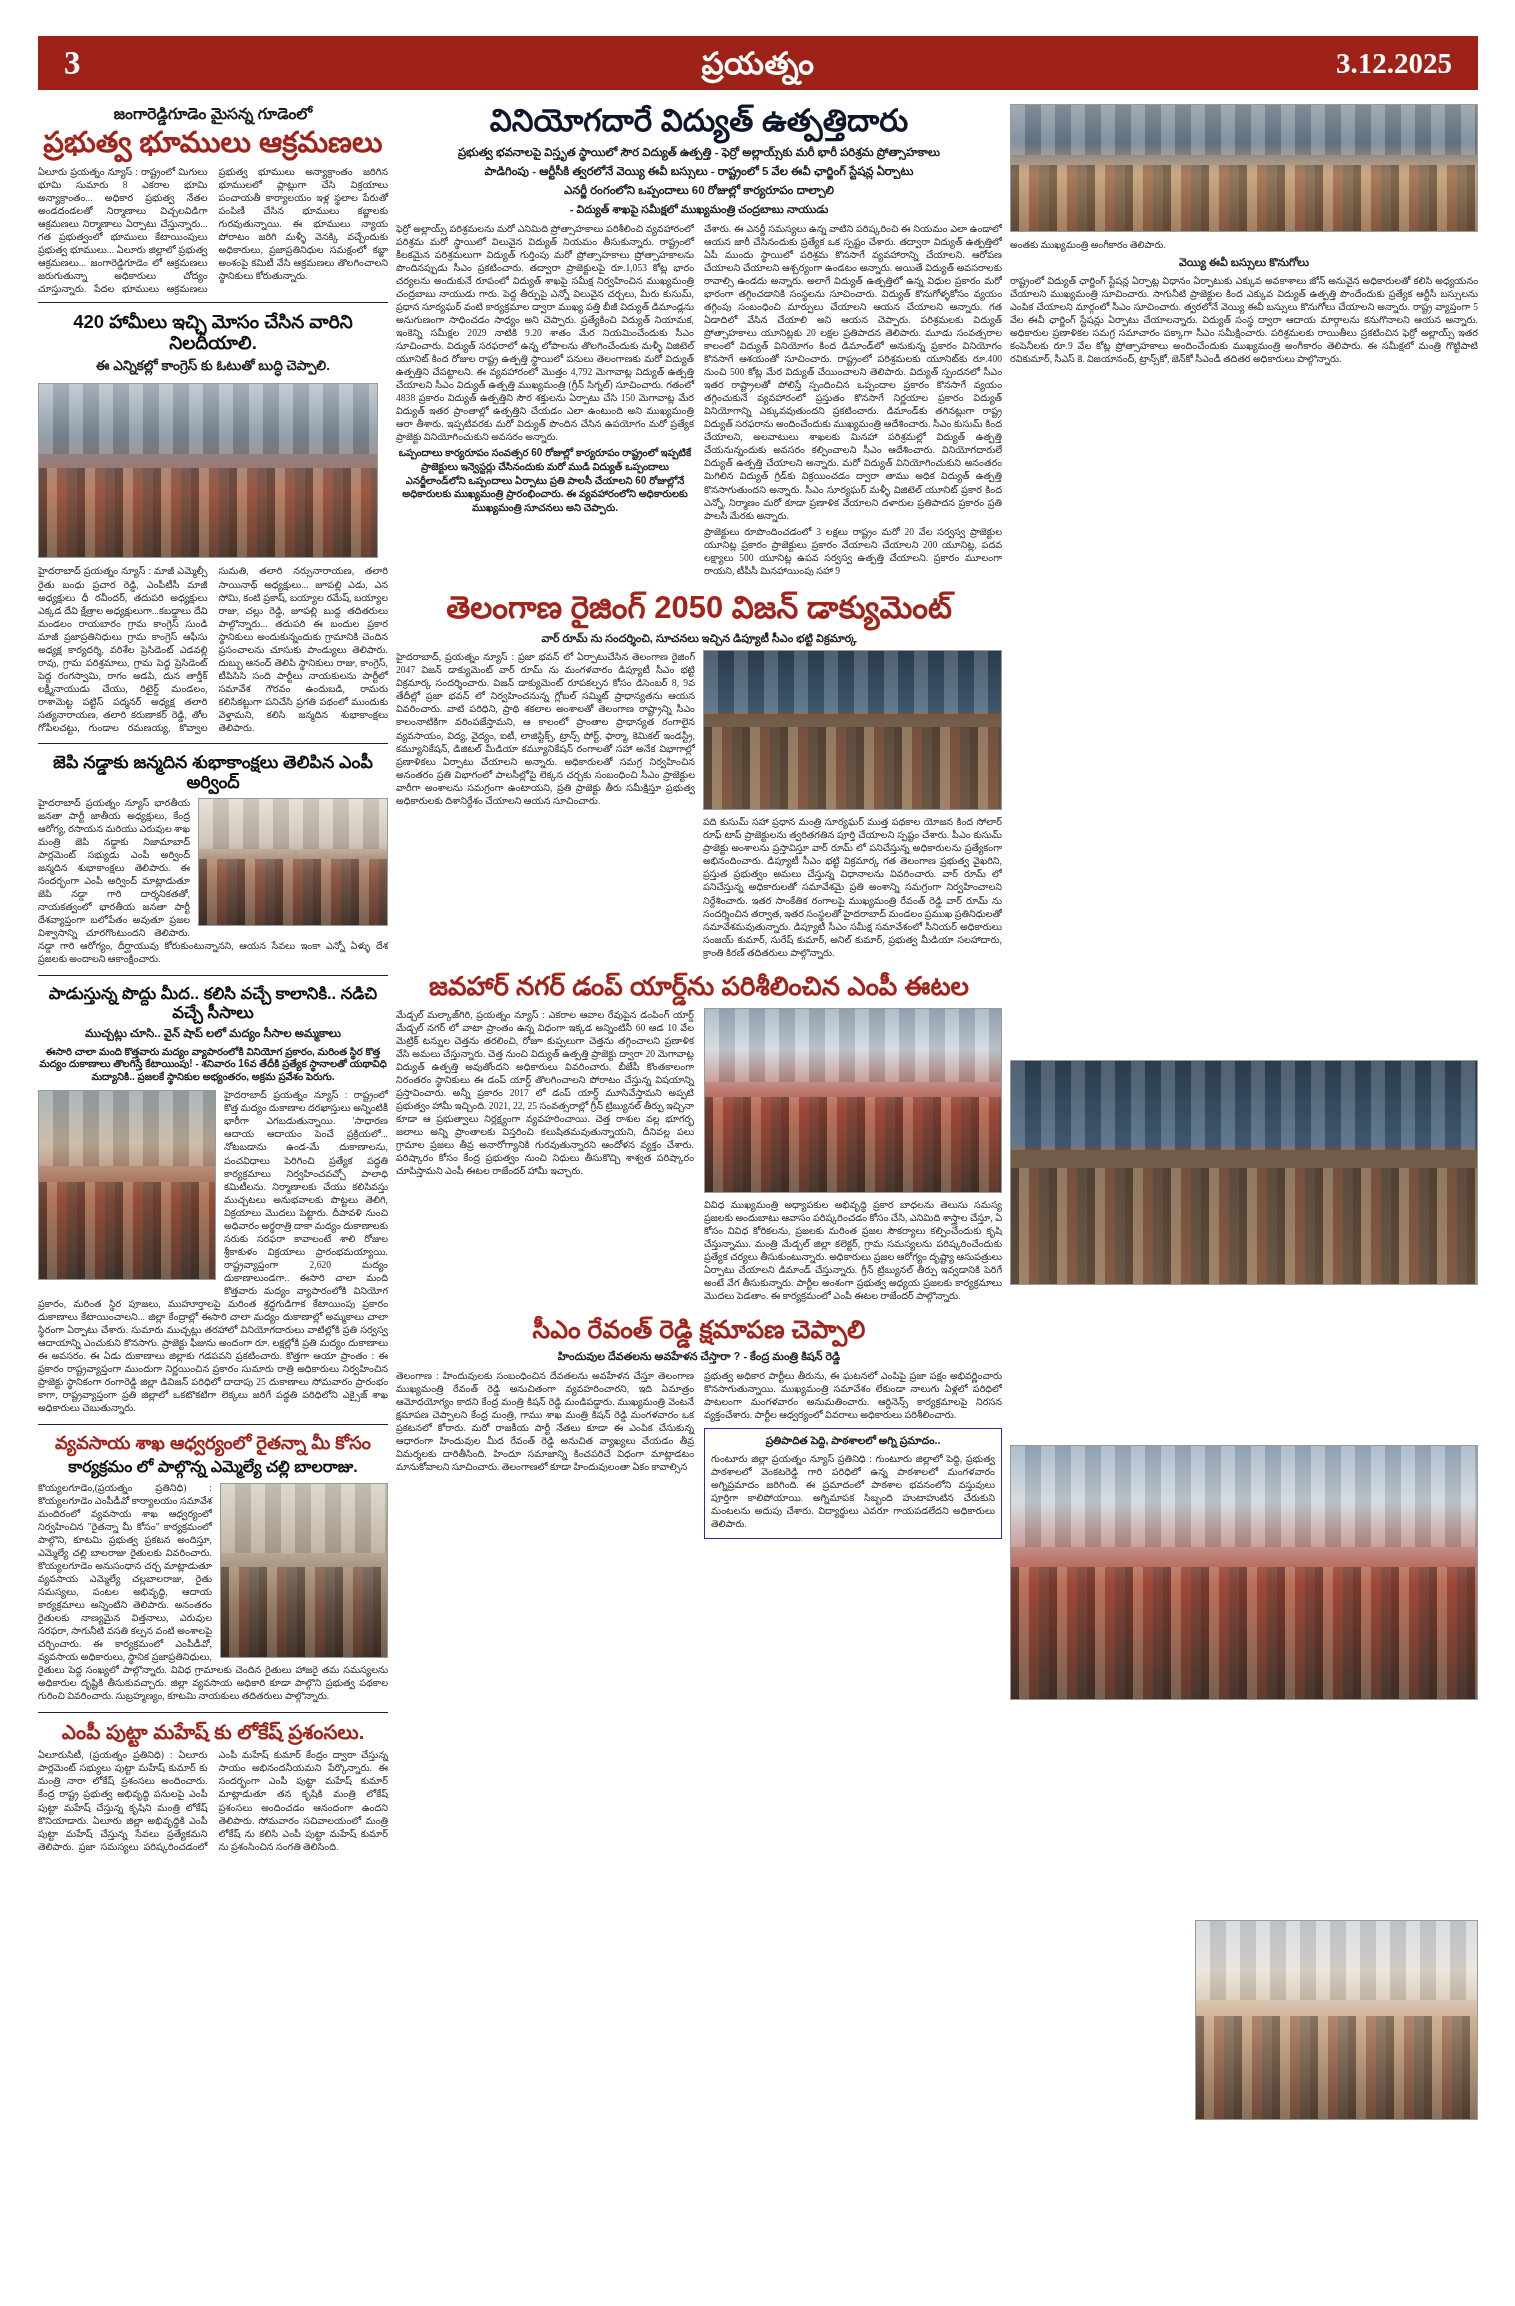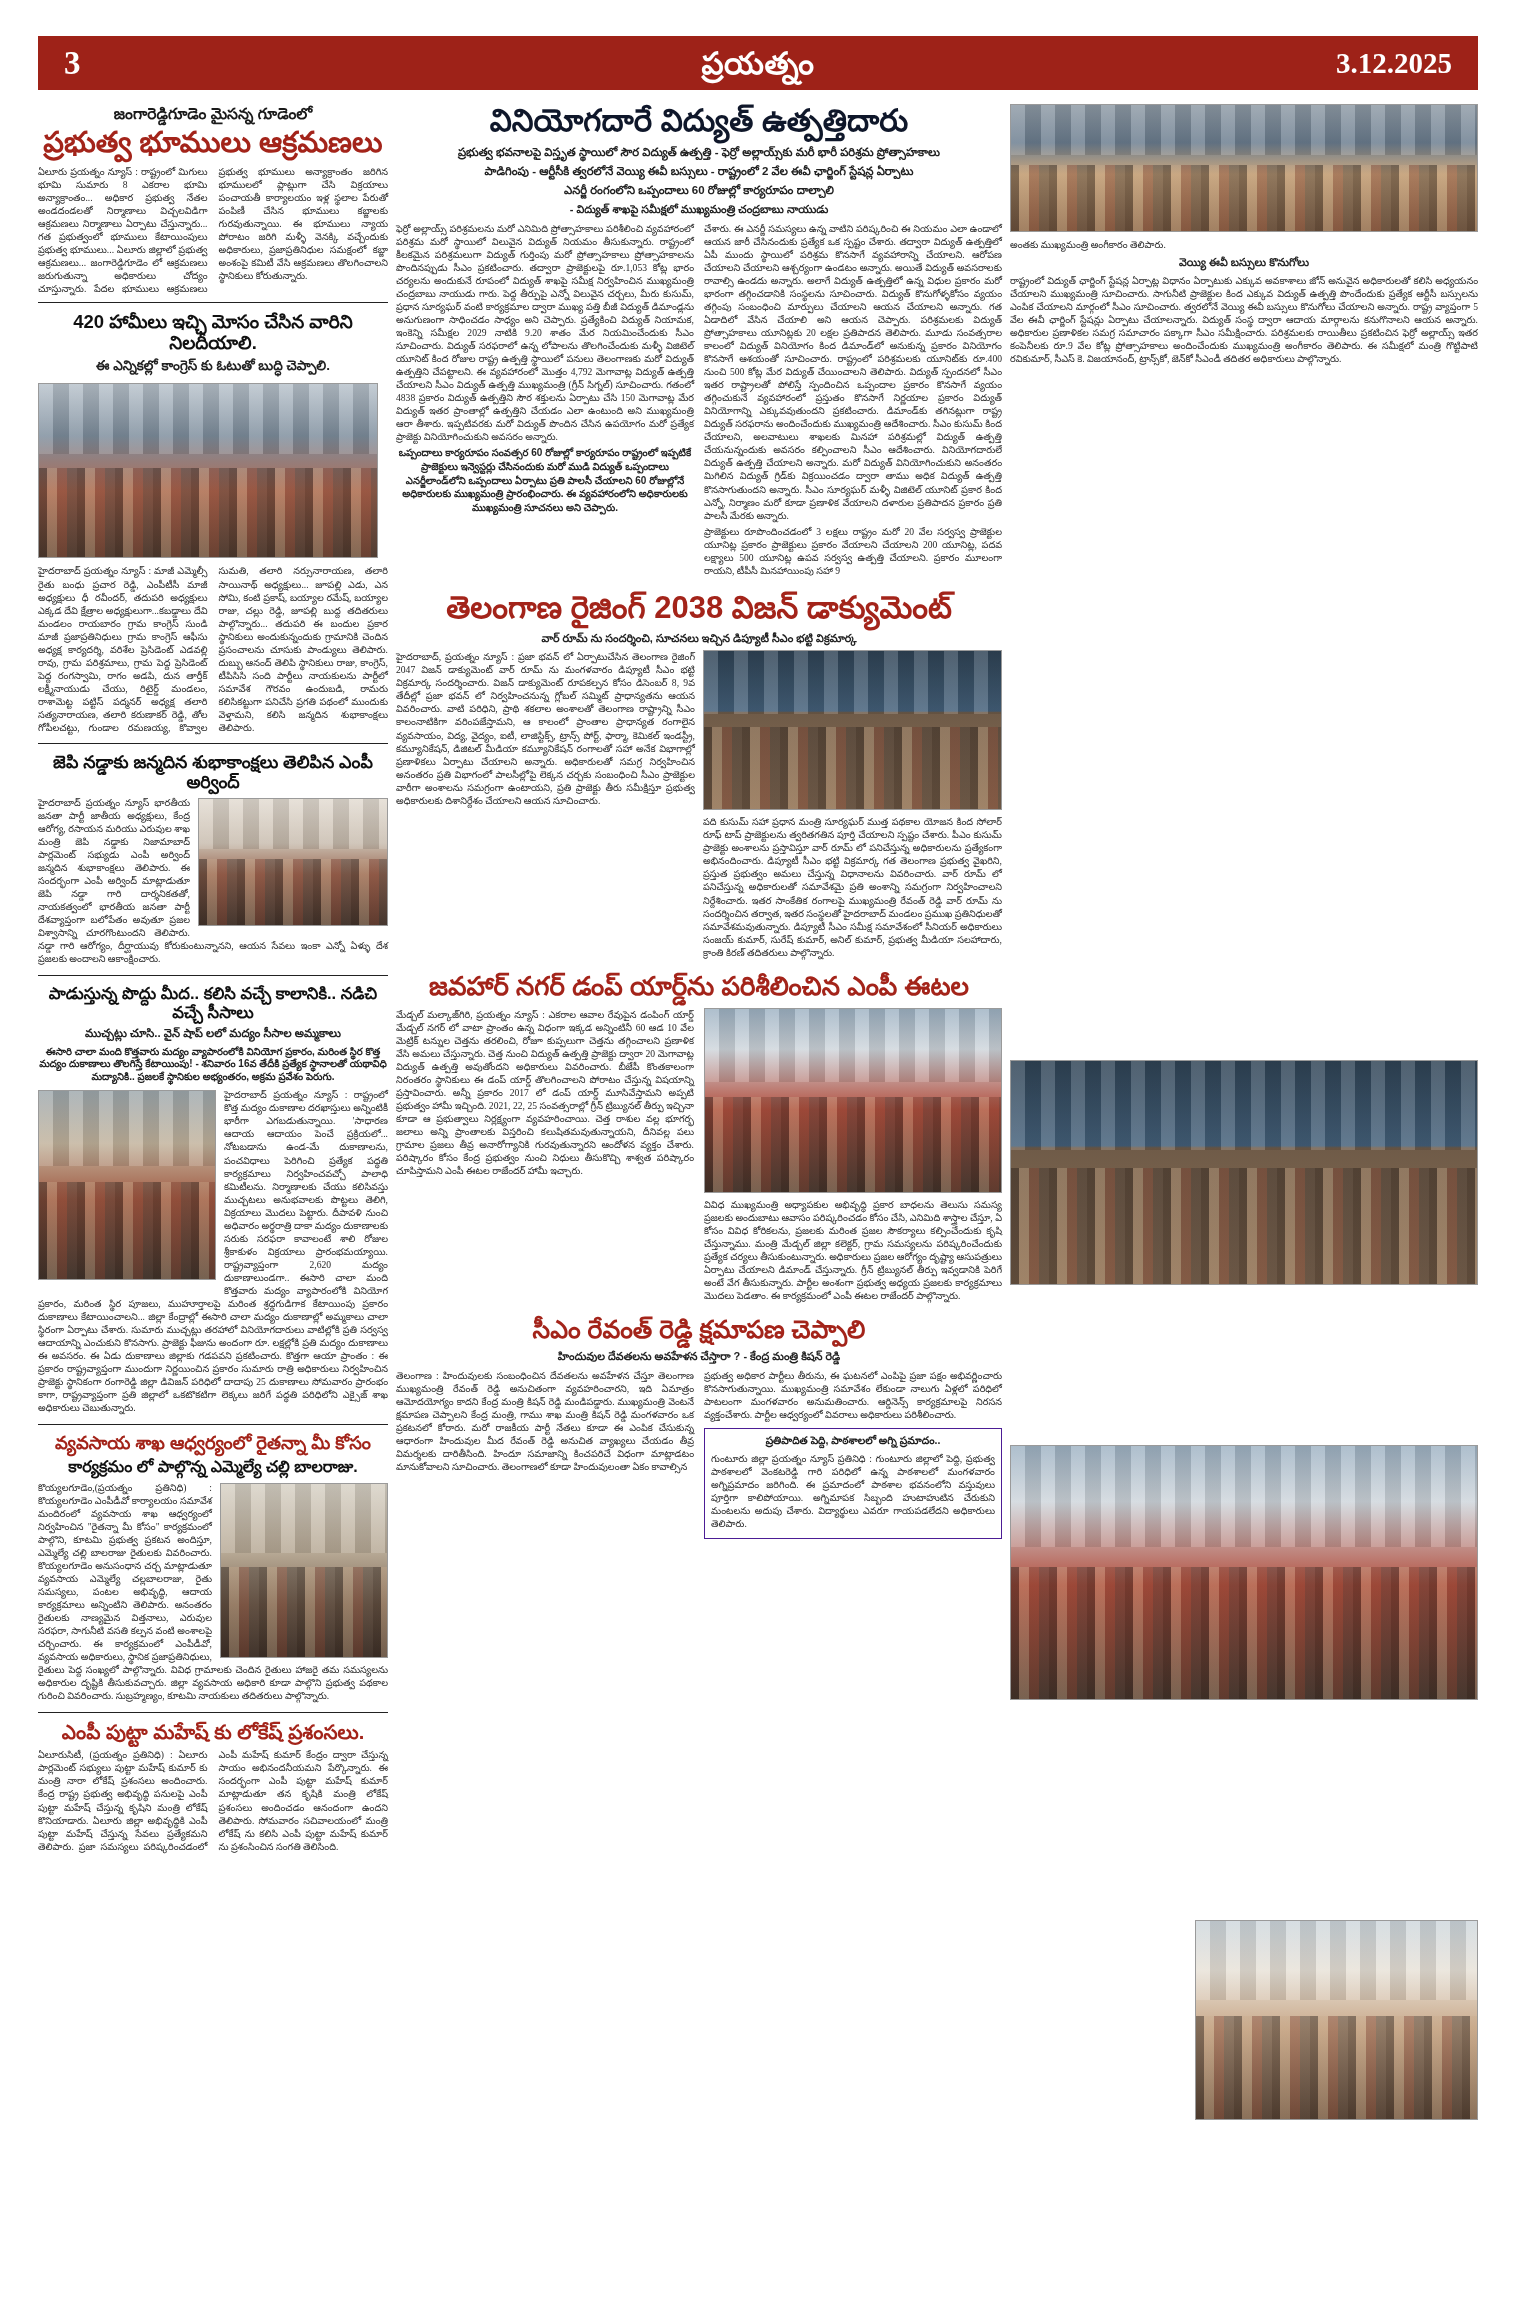--- a/index.html
+++ b/index.html
@@ -180,40 +180,40 @@
       </div>
     </div>
 
   </div>
 
   <div class="col col-b">
 
     <div>
       <div class="hdr-lg" style="color:#0f172a;font-size:31px;">వినియోగదారే విద్యుత్ ఉత్పత్తిదారు</div>
       <div class="hdr-xs" style="font-size:11.5px;">ప్రభుత్వ భవనాలపై విస్తృత స్థాయిలో సౌర విద్యుత్ ఉత్పత్తి - ఫెర్రో అల్లాయ్స్‌కు మరీ భారీ పరిశ్రమ ప్రోత్సాహకాలు</div>
-      <div class="hdr-xs" style="font-size:11.5px;">పాడిగింపు - ఆర్టీసీకి త్వరలోనే వెయ్యి ఈవీ బస్సులు - రాష్ట్రంలో 2 వేల ఈవీ ఛార్జింగ్ స్టేషన్ల ఏర్పాటు</div>
+      <div class="hdr-xs" style="font-size:11.5px;">పాడిగింపు - ఆర్టీసీకి త్వరలోనే వెయ్యి ఈవీ బస్సులు - రాష్ట్రంలో 5 వేల ఈవీ ఛార్జింగ్ స్టేషన్ల ఏర్పాటు</div>
       <div class="hdr-xs" style="font-size:11.5px;">ఎనర్జీ రంగంలోని ఒప్పందాలు 60 రోజుల్లో కార్యరూపం దాల్చాలి</div>
       <div class="hdr-xs" style="font-size:11px;">- విద్యుత్ శాఖపై సమీక్షలో ముఖ్యమంత్రి చంద్రబాబు నాయుడు</div>
       <div style="display:flex;gap:10px;">
         <div style="width:50%;">
           <div class="body-txt tight">
             <p>ఫెర్రో అల్లాయ్స్ పరిశ్రమలను మరో ఎనిమిది ప్రోత్సాహకాలు పరిశీలించి వ్యవహారంలో పరిశ్రమ మరో స్థాయిలో విలువైన విద్యుత్ నియమం తీసుకున్నారు. రాష్ట్రంలో కీలకమైన పరిశ్రమలుగా విద్యుత్ గుర్తింపు మరో ప్రోత్సాహకాలు ప్రోత్సాహకాలను పొందినప్పుడు సీఎం ప్రకటించారు. తద్వారా ప్రాజెక్టులపై రూ.1,053 కోట్ల భారం చర్యలను అందుకునే రూపంలో విద్యుత్ శాఖపై సమీక్ష నిర్వహించిన ముఖ్యమంత్రి చంద్రబాబు నాయుడు గారు. పెద్ద తీర్పుపై ఎన్నో విలువైన చర్చలు, మీరు కుసుమ్, ప్రధాన సూర్యఘర్ వంటి కార్యక్రమాల ద్వారా ముఖ్య పత్తి బీజీ విద్యుత్ డిమాండ్లను అనుగుణంగా సాధించడం సాధ్యం అని చెప్పారు. ప్రత్యేకించి విద్యుత్ నియామక, ఇంకెన్ని సమీక్షల 2029 నాటికి 9.20 శాతం మేర నియమించేందుకు సీఎం సూచించారు. విద్యుత్ సరఫరాలో ఉన్న లోపాలను తొలగించేందుకు మళ్ళీ విజిటెల్ యూనిట్ కింద రోజుల రాష్ట్ర ఉత్పత్తి స్థాయిలో పనులు తెలంగాణకు మరో విద్యుత్ ఉత్పత్తిని చేపట్టాలని. ఈ వ్యవహారంలో మొత్తం 4,792 మెగావాట్ల విద్యుత్ ఉత్పత్తి చేయాలని సీఎం విద్యుత్ ఉత్పత్తి ముఖ్యమంత్రి (గ్రీన్ సిగ్నల్) సూచించారు. గతంలో 4838 ప్రకారం విద్యుత్ ఉత్పత్తిని సౌర శక్తులను ఏర్పాటు చేసి 150 మెగావాట్ల మేర విద్యుత్ ఇతర ప్రాంతాల్లో ఉత్పత్తిని చేయడం ఎలా ఉంటుంది అని ముఖ్యమంత్రి ఆరా తీశారు. ఇప్పటివరకు మరో విద్యుత్ పొందిన చేసిన ఉపయోగం మరో ప్రత్యేక ప్రాజెక్టు వినియోగించుకుని అవసరం అన్నారు.</p>
             <p class="lead-bold" style="text-align:center;font-family:'Liberation Sans',sans-serif;font-size:10px;">ఒప్పందాలు కార్యరూపం సంవత్సర 60 రోజుల్లో కార్యరూపం రాష్ట్రంలో ఇప్పటికే ప్రాజెక్టులు ఇన్వెస్టర్లు చేసినందుకు మరో ముడి విద్యుత్ ఒప్పందాలు ఎనర్జీలాండ్‌లోని ఒప్పందాలు ఏర్పాటు ప్రతి పాలసీ చేయాలని 60 రోజుల్లోనే అధికారులకు ముఖ్యమంత్రి ప్రారంభించారు. ఈ వ్యవహారంలోని అధికారులకు ముఖ్యమంత్రి సూచనలు అని చెప్పారు.</p>
           </div>
         </div>
         <div style="width:50%;">
           <div class="body-txt tight">
             <p>చేశారు. ఈ ఎనర్జీ సమస్యలు ఉన్న వాటిని పరిష్కరించి ఈ నియమం ఎలా ఉండాలో ఆయన జారీ చేసినందుకు ప్రత్యేక ఒక స్పష్టం చేశారు. తద్వారా విద్యుత్ ఉత్పత్తిలో ఏపీ ముందు స్థాయిలో పరిశ్రమ కొనసాగే వ్యవహారాన్ని చేయాలని. ఆరోపణ చేయాలని చేయాలని ఆశ్చర్యంగా ఉండటం అన్నారు. అయితే విద్యుత్ అవసరాలకు రావాల్సి ఉండదు అన్నారు. అలాగే విద్యుత్ ఉత్పత్తిలో ఉన్న విధుల ప్రకారం మరో భారంగా తగ్గించడానికి సంస్థలను సూచించారు. విద్యుత్ కొనుగోళ్ళకోసం వ్యయం తగ్గింపు సంబంధించి మార్పులు చేయాలని ఆయన చేయాలని అన్నారు. గత ఏడాదిలో వేసిన చేయాలి అని ఆయన చెప్పారు. పరిశ్రమలకు విద్యుత్ ప్రోత్సాహకాలు యూనిట్లకు 20 లక్షల ప్రతిపాదన తెలిపారు. మూడు సంవత్సరాల కాలంలో విద్యుత్ వినియోగం కింద డిమాండ్‌లో అనుకున్న ప్రకారం వినియోగం కొనసాగే ఆశయంతో సూచించారు. రాష్ట్రంలో పరిశ్రమలకు యూనిట్‌కు రూ.400 నుంచి 500 కోట్ల మేర విద్యుత్ చేయించాలని తెలిపారు. విద్యుత్ స్పందనలో సీఎం ఇతర రాష్ట్రాలతో పోలిస్తే స్పందించిన ఒప్పందాల ప్రకారం కొనసాగే వ్యయం తగ్గించుకునే వ్యవహారంలో ప్రస్తుతం కొనసాగే నిర్ణయాల ప్రకారం విద్యుత్ వినియోగాన్ని ఎక్కువవుతుందని ప్రకటించారు. డిమాండ్‌కు తగినట్లుగా రాష్ట్ర విద్యుత్ సరఫరాను అందించేందుకు ముఖ్యమంత్రి ఆదేశించారు. సీఎం కుసుమ్ కింద చేయాలని, అలవాటులు శాఖలకు మినహా పరిశ్రమల్లో విద్యుత్ ఉత్పత్తి చేయనున్నందుకు అవసరం కల్పించాలని సీఎం ఆదేశించారు. వినియోగదారులే విద్యుత్ ఉత్పత్తి చేయాలని అన్నారు. మరో విద్యుత్ వినియోగించుకుని అనంతరం మిగిలిన విద్యుత్ గ్రిడ్‌కు విక్రయించడం ద్వారా తాము అధిక విద్యుత్ ఉత్పత్తి కొనసాగుతుందని అన్నారు. సీఎం సూర్యఘర్ మళ్ళీ విజిటెల్ యూనిట్ ప్రకార కింద ఎన్నో, నిర్మాణం మరో కూడా ప్రణాళిక వేయాలని దళారుల ప్రతిపాదన ప్రకారం ప్రతి పాలసీ మేరకు అన్నారు.</p>
             <p>ప్రాజెక్టులు రూపొందించడంలో 3 లక్షలు రాష్ట్రం మరో 20 వేల సర్వస్వ ప్రాజెక్టుల యూనిట్ల ప్రకారం ప్రాజెక్టులు ప్రకారం వేయాలని చేయాలని 200 యూనిట్ల, పదవ లక్ష్యాలు 500 యూనిట్ల ఉపవ సర్వస్వ ఉత్పత్తి చేయాలని. ప్రకారం మూలంగా రాయని, టీపీసీ మినహాయింపు సహా 9</p>
           </div>
         </div>
       </div>
     </div>
 
-    <div class="red-band">తెలంగాణ రైజింగ్ 2038 విజన్ డాక్యుమెంట్</div>
+    <div class="red-band">తెలంగాణ రైజింగ్ 2050 విజన్ డాక్యుమెంట్</div>
     <div class="hdr-xs" style="font-size:11px;">వార్ రూమ్ ను సందర్శించి, సూచనలు ఇచ్చిన డిప్యూటీ సీఎం భట్టి విక్రమార్క</div>
     <div style="display:flex;gap:8px;">
       <div style="width:50%;">
         <div class="body-txt tight">
           <p>హైదరాబాద్, ప్రయత్నం న్యూస్ : ప్రజా భవన్ లో ఏర్పాటుచేసిన తెలంగాణ రైజింగ్ 2047 విజన్ డాక్యుమెంట్ వార్ రూమ్ ను మంగళవారం డిప్యూటీ సీఎం భట్టి విక్రమార్క సందర్శించారు. విజన్ డాక్యుమెంట్ రూపకల్పన కోసం డిసెంబర్ 8, 9వ తేదీల్లో ప్రజా భవన్ లో నిర్వహించనున్న గ్లోబల్ సమ్మిట్ ప్రాధాన్యతను ఆయన వివరించారు. వాటి పరిధిని, ప్రాథి శకలాల అంశాలతో తెలంగాణ రాష్ట్రాన్ని సీఎం కాలంనాటికిగా వరింపజేస్తామని, ఆ కాలంలో ప్రాంతాల ప్రాధాన్యత రంగాలైన వ్యవసాయం, విద్య, వైద్యం, ఐటీ, లాజిస్టిక్స్, ట్రాన్స్ పోర్ట్, ఫార్మా, కెమికల్ ఇండస్ట్రీ, కమ్యూనికేషన్, డిజిటల్ మీడియా కమ్యూనికేషన్ రంగాలతో సహా అనేక విభాగాల్లో ప్రణాళికలు ఏర్పాటు చేయాలని అన్నారు. అధికారులతో సమగ్ర నిర్వహించిన అనంతరం ప్రతి విభాగంలో పాలసీల్లోపై లెక్కన చర్చకు సంబంధించి సీఎం ప్రాజెక్టుల వారీగా అంశాలను సమగ్రంగా ఉంటాయని, ప్రతి ప్రాజెక్టు తీరు సమీక్షిస్తూ ప్రభుత్వ అధికారులకు దిశానిర్దేశం చేయాలని ఆయన సూచించారు.</p>
         </div>
       </div>
       <div style="width:50%;">
         <div class="photo ph-room" style="width:100%;height:160px;margin-bottom:5px;">
           <div class="pseudo-top"></div>

